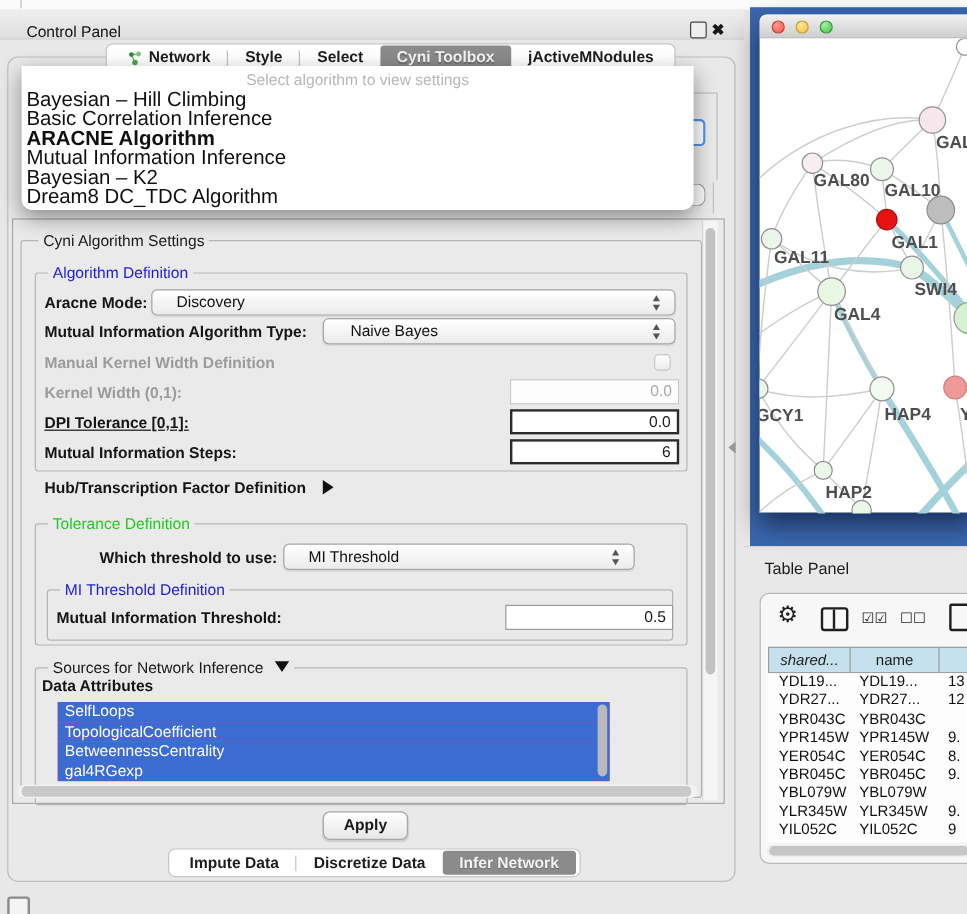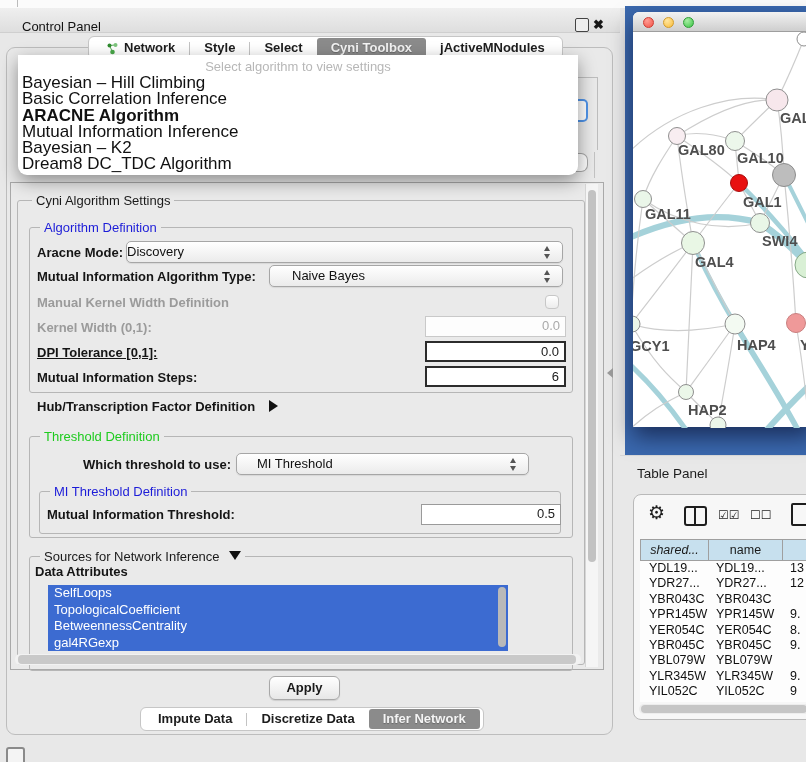--- a/index.html
+++ b/index.html
@@ -154,21 +154,21 @@
   <div class="abs pane">
 
     <div class="gb" style="left:6px;top:17px;width:566px;height:463px;">
       <div class="legend" style="left:14px;">Cyni Algorithm Settings</div>
     </div>
 
     <div class="gb" style="left:18px;top:44px;width:542px;height:164px;">
       <div class="legend blue">Algorithm Definition</div>
     </div>
     <div class="lbl" style="left:26px;top:62px;">Aracne Mode:</div>
-    <div class="combo" style="left:115px;top:58px;width:437px;">
+    <div class="combo" style="left:115px;top:58px;width:437px;padding-left:20px;">
       <span>Discovery</span>
       <span class="arrows"></span>
     </div>
     <div class="lbl" style="left:26px;top:86px;">Mutual Information Algorithm Type:</div>
     <div class="combo" style="left:258px;top:82px;width:294px;padding-left:22px;">
       <span>Naive Bayes</span>
       <span class="arrows"></span>
     </div>
     <div class="lbl disabled" style="left:26px;top:112px;">Manual Kernel Width Definition</div>
     <div class="checkbox" style="left:534px;top:112px;"></div>
@@ -178,21 +178,21 @@
     <div class="field strong" style="left:414px;top:158px;width:141px;">0.0</div>
     <div class="lbl" style="left:26px;top:187px;">Mutual Information Steps:</div>
     <div class="field strong" style="left:414px;top:183px;width:141px;">6</div>
 
     <div class="lbl" style="left:26px;top:216px;">
       <span>Hub/Transcription Factor Definition</span>
       <span class="tri-right" style="margin-left:10px;"></span>
     </div>
 
     <div class="gb" style="left:18px;top:253px;width:542px;height:100px;">
-      <div class="legend green">Threshold Definition</div>
+      <div class="legend green">Tolerance Definition</div>
     </div>
     <div class="lbl" style="left:72px;top:274px;">Which threshold to use:</div>
     <div class="combo" style="left:225px;top:270px;width:293px;padding-left:20px;">
       <span>MI Threshold</span>
       <span class="arrows"></span>
     </div>
     <div class="gb" style="left:28px;top:308px;width:520px;height:41px;">
       <div class="legend blue">MI Threshold Definition</div>
     </div>
     <div class="lbl" style="left:36px;top:324px;">Mutual Information Threshold:</div>

